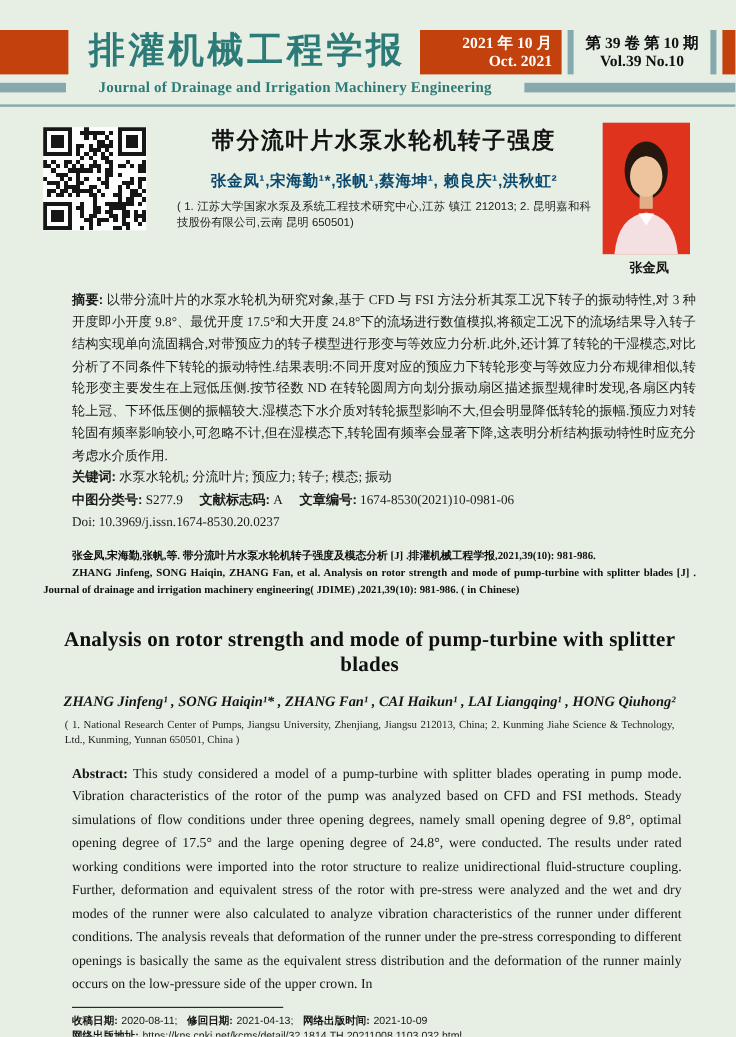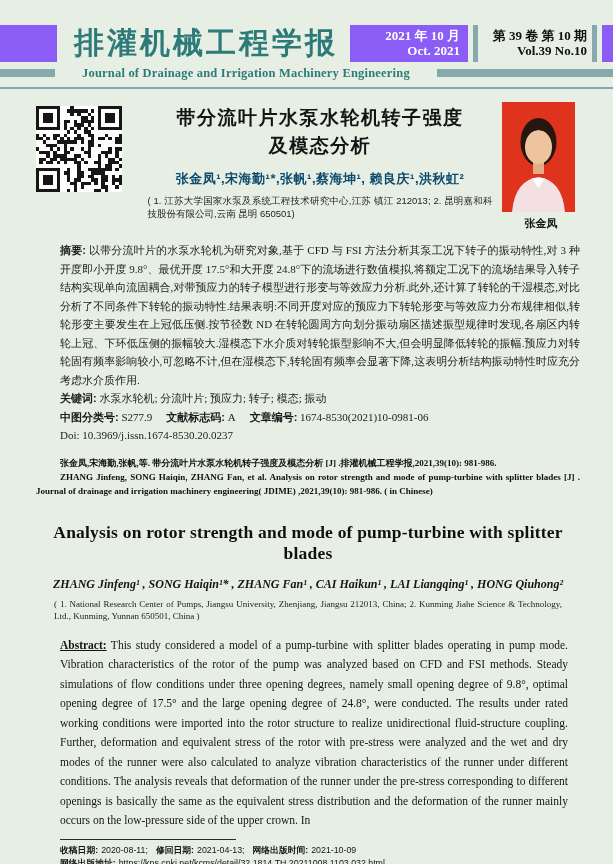--- a/index.html
+++ b/index.html
@@ -7,35 +7,35 @@
   body {
     background:#e7efe4;
     font-family:"Liberation Serif", serif;
     color:#1b1b1b;
     overflow:hidden;
   }
   .page { position:relative; width:613px; height:864px; }
 
   
   .h-row1 { display:flex; align-items:stretch; height:37px; margin-top:25px; }
-  .teal { background:#8b5cf6; }
+  .teal { background:#c2410c; }
   .blk-left { width:57px; }
   .journal-cn {
     font-family:"Liberation Sans", sans-serif;
     font-weight:900; font-size:30px; line-height:36px;
     color:#2d7b78; letter-spacing:3px; padding:0 10px 0 17px; white-space:nowrap;
   }
   .blk-date {
     width:118px; color:#fff; text-align:right; padding:3px 8px 0 0;
     font-family:"Liberation Serif", serif; font-weight:bold; font-size:13px; line-height:15px;
     margin-left:2px;
   }
   .vbar { width:5px; background:#86a9ad; margin:0 5px; }
   .vol-block {
-    width:104px; text-align:right; padding-top:3px; color:#101010;
+    width:104px; text-align:center; padding-top:3px; color:#101010;
     font-family:"Liberation Serif", serif; font-weight:bold; font-size:13px; line-height:15px;
     white-space:nowrap;
   }
   .blk-right { flex:1; }
   .h-row2 { display:flex; align-items:center; height:14px; margin-top:4px;gap:19px; }
   .hbar { height:8px; background:#86a9ad; }
   .hbar.short { width:55px; }
   .hbar.long { flex:1; }
   .journal-en {
     color:#2d7b78; font-family:"Liberation Serif", serif; font-weight:bold;
@@ -93,21 +93,21 @@
     font-size:12px; color:#151515;
   }
   .en-affiliation {
     margin:6px auto 0; width:508px; font-size:9px; line-height:12.5px;
     text-align:justify; color:#222;
   }
   .en-abstract {
     margin:13px 12px 0 24px; font-size:11.5px; line-height:19.5px;
     text-align:justify; color:#151515;
   }
-  .en-abstract b { font-family:"Liberation Serif", serif;text-decoration:underline; }
+  .en-abstract b { font-family:"Liberation Serif", serif; }
 
   .footnotes {
     margin:8px 0 0 24px; font-family:"Liberation Sans", sans-serif;
     font-size:8.8px; line-height:13.2px; color:#141414;
   }
   .fn-rule { width:176px; border-top:1.3px solid #2a2a2a; margin-bottom:4px; }
   .footnotes b { font-weight:bold; margin-right:3px; white-space:nowrap; }
   .fn-row { display:flex; }
   .fn-row span { flex:1; }
   .fn-line span { margin-right:8px; }
@@ -444,21 +444,21 @@
               <rect x="6" y="24" width="1" height="1"></rect>
               <rect x="9" y="24" width="1" height="1"></rect>
               <rect x="11" y="24" width="1" height="1"></rect>
               <rect x="17" y="24" width="1" height="1"></rect>
               <rect x="18" y="24" width="1" height="1"></rect>
               <rect x="20" y="24" width="1" height="1"></rect>
             </g>
           </svg>
       </div>
       <div class="center-col">
-        <h1><span>带分流叶片水泵水轮机转子强度</span><br><span>及模态分析</span></h1>
+        <h1><span>带分流叶片水泵水轮机转子强度</span><br></h1>
         <div class="authors">张金凤¹,宋海勤¹*,张帆¹,蔡海坤¹, 赖良庆¹,洪秋虹²</div>
         <div class="affiliation">( 1. 江苏大学国家水泵及系统工程技术研究中心,江苏 镇江 212013; 2. 昆明嘉和科技股份有限公司,云南 昆明 650501)</div>
       </div>
       <figure class="photo-col">
         <svg viewBox="0 0 73 110">
           <rect width="73" height="110" fill="#df331d"></rect>
           <ellipse cx="36.5" cy="40" rx="18" ry="24" fill="#27170f"></ellipse>
           <rect x="31" y="58" width="11" height="14" fill="#e2ad87"></rect>
           <ellipse cx="36.5" cy="45" rx="13.5" ry="17" fill="#eec49e"></ellipse>
           <path d="M22 38 Q24 22 36.5 21 Q49 22 51 38 Q45 28 36.5 28 Q28 28 22 38 Z" fill="#27170f"></path>

